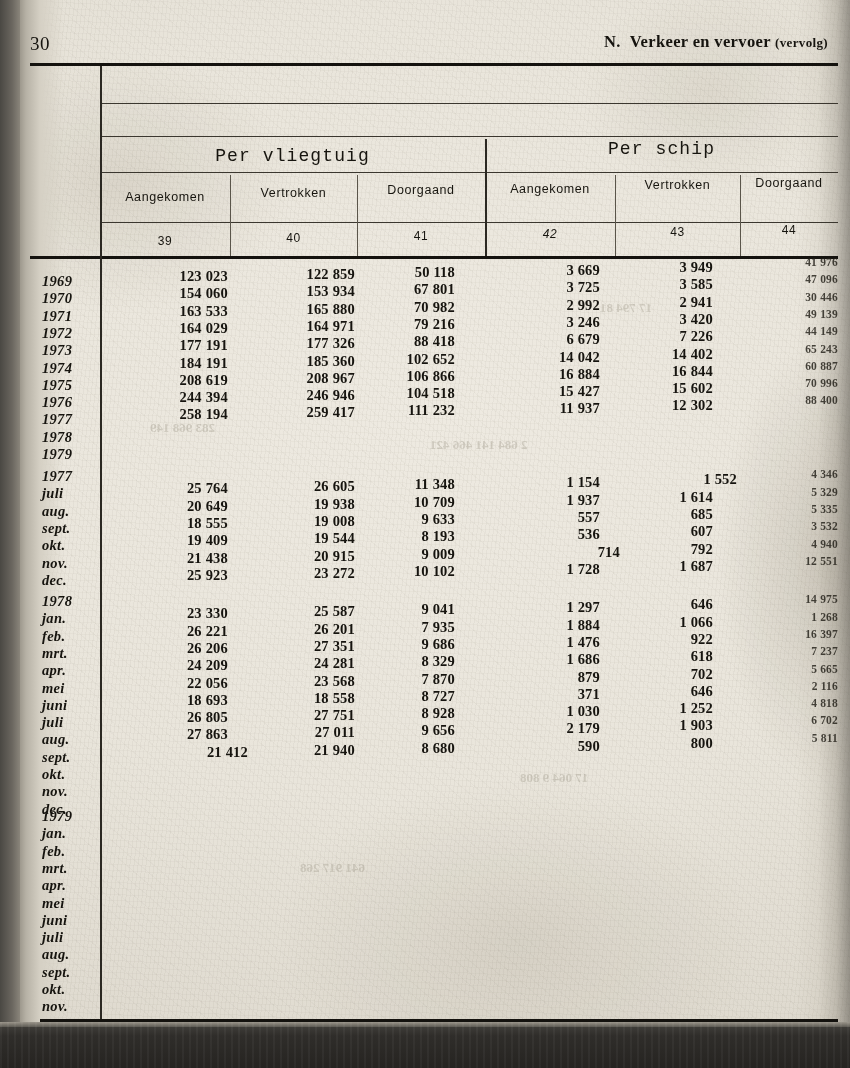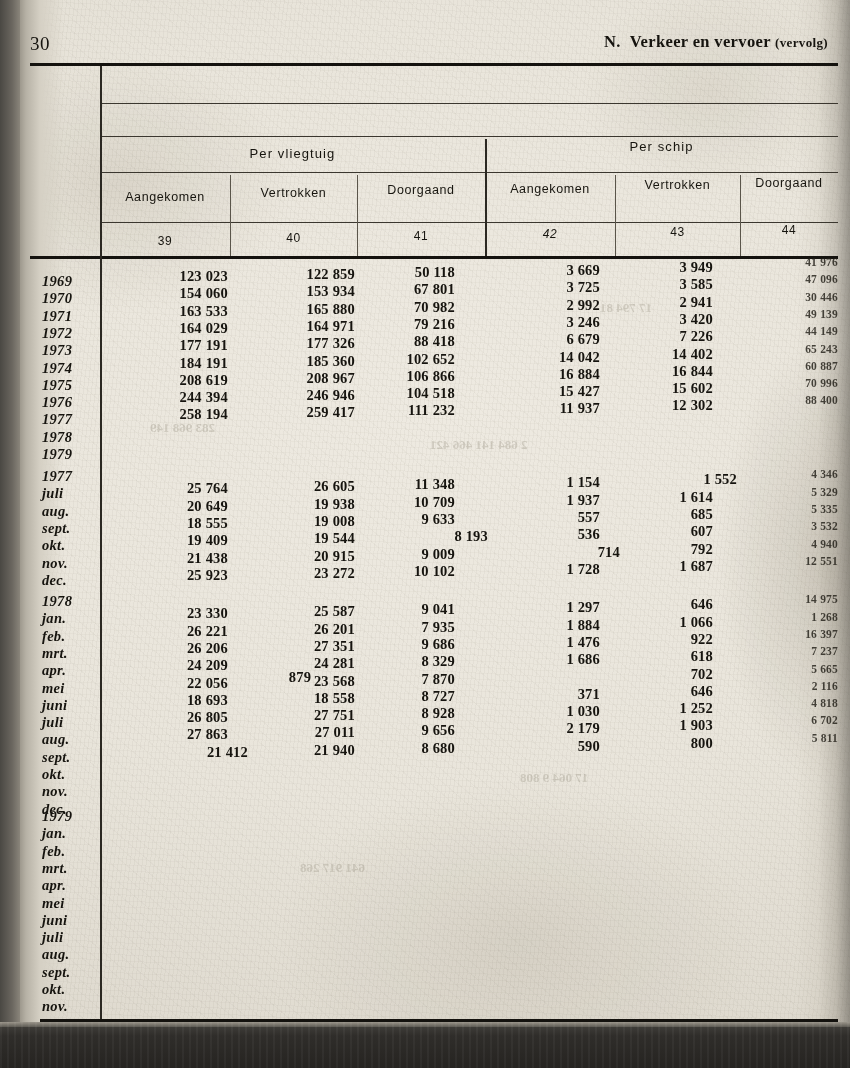--- a/index.html
+++ b/index.html
@@ -138,22 +138,23 @@
     text-align: center;
     font-family: "Liberation Sans", sans-serif;
     color: #17150f;
     white-space: nowrap;
   }
   .h-group {
     font-size: 13.5px;
     letter-spacing: .9px;
   }
   .h-sub {
-    font-size: 13px;
+    font-size: 18px;
     letter-spacing: 1.1px;
+    font-family: Liberation Mono, monospace;
   }
   .h-col {
     font-size: 12.5px;
     letter-spacing: .6px;
   }
   .h-num {
     font-size: 12px;
     font-family: "Liberation Sans", sans-serif;
     letter-spacing: .5px;
   }
@@ -338,21 +339,21 @@
         <div class="rowlabel month" style="top: 519.9px;">sept.</div>
         <div class="cellnum" style="top: 514.9px; left: 0px; width: 228px;">18 555</div>
         <div class="cellnum" style="top: 512.9px; left: 0px; width: 355px;">19 008</div>
         <div class="cellnum" style="top: 510.9px; left: 0px; width: 455px;">9 633</div>
         <div class="cellnum" style="top: 508.9px; left: 0px; width: 600px;">557</div>
         <div class="cellnum" style="top: 505.9px; left: 0px; width: 713px;">685</div>
         <div class="cellnum edge" style="top: 502.9px; left: 0px; width: 838px;">5 335</div>
         <div class="rowlabel month" style="top: 537.2px;">okt.</div>
         <div class="cellnum" style="top: 532.2px; left: 0px; width: 228px;">19 409</div>
         <div class="cellnum" style="top: 530.2px; left: 0px; width: 355px;">19 544</div>
-        <div class="cellnum" style="top: 528.2px; left: 0px; width: 455px; padding-left: 33px;">8 193</div>
+        <div class="cellnum" style="top: 528.2px; left: 0px; width: 455px;">8 193</div>
         <div class="cellnum" style="top: 526.2px; left: 0px; width: 600px;">536</div>
         <div class="cellnum" style="top: 523.2px; left: 0px; width: 713px;">607</div>
         <div class="cellnum edge" style="top: 520.2px; left: 0px; width: 838px;">3 532</div>
         <div class="rowlabel month" style="top: 554.5px;">nov.</div>
         <div class="cellnum" style="top: 549.5px; left: 0px; width: 228px;">21 438</div>
         <div class="cellnum" style="top: 547.5px; left: 0px; width: 355px;">20 915</div>
         <div class="cellnum" style="top: 545.5px; left: 0px; width: 455px;">9 009</div>
         <div class="cellnum" style="top: 543.5px; left: 0px; width: 600px; padding-left: 20px;">714</div>
         <div class="cellnum" style="top: 540.5px; left: 0px; width: 713px;">792</div>
         <div class="cellnum edge" style="top: 537.5px; left: 0px; width: 838px;">4 940</div>
@@ -389,21 +390,21 @@
         <div class="cellnum" style="top: 657.2px; left: 0px; width: 228px;">24 209</div>
         <div class="cellnum" style="top: 655.2px; left: 0px; width: 355px;">24 281</div>
         <div class="cellnum" style="top: 653.2px; left: 0px; width: 455px;">8 329</div>
         <div class="cellnum" style="top: 651.2px; left: 0px; width: 600px;">1 686</div>
         <div class="cellnum" style="top: 648.2px; left: 0px; width: 713px;">618</div>
         <div class="cellnum edge" style="top: 645.2px; left: 0px; width: 838px;">7 237</div>
         <div class="rowlabel month" style="top: 679.5px;">mei</div>
         <div class="cellnum" style="top: 674.5px; left: 0px; width: 228px;">22 056</div>
         <div class="cellnum" style="top: 672.5px; left: 0px; width: 355px;">23 568</div>
         <div class="cellnum" style="top: 670.5px; left: 0px; width: 455px;">7 870</div>
-        <div class="cellnum" style="top: 668.5px; left: 0px; width: 600px; text-align: center;">879</div>
+        <div class="cellnum" style="top: 668.5px; left: 0px; width: 600px;">879</div>
         <div class="cellnum" style="top: 665.5px; left: 0px; width: 713px;">702</div>
         <div class="cellnum edge" style="top: 662.5px; left: 0px; width: 838px;">5 665</div>
         <div class="rowlabel month" style="top: 696.8px;">juni</div>
         <div class="cellnum" style="top: 691.8px; left: 0px; width: 228px;">18 693</div>
         <div class="cellnum" style="top: 689.8px; left: 0px; width: 355px;">18 558</div>
         <div class="cellnum" style="top: 687.8px; left: 0px; width: 455px;">8 727</div>
         <div class="cellnum" style="top: 685.8px; left: 0px; width: 600px;">371</div>
         <div class="cellnum" style="top: 682.8px; left: 0px; width: 713px;">646</div>
         <div class="cellnum edge" style="top: 679.8px; left: 0px; width: 838px;">2 116</div>
         <div class="rowlabel month" style="top: 714.1px;">juli</div>

